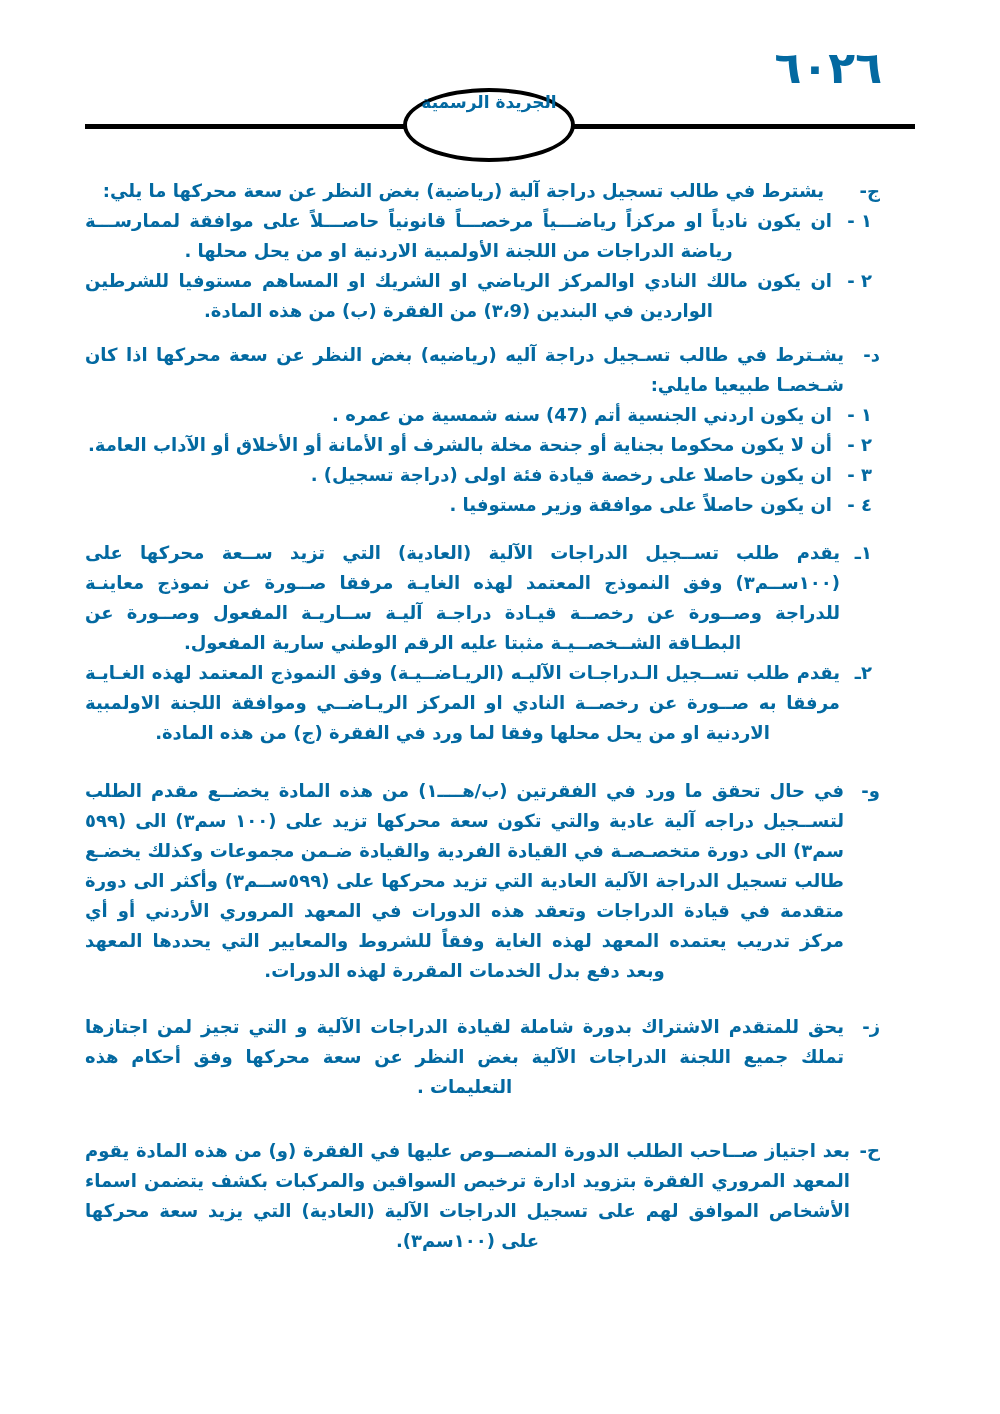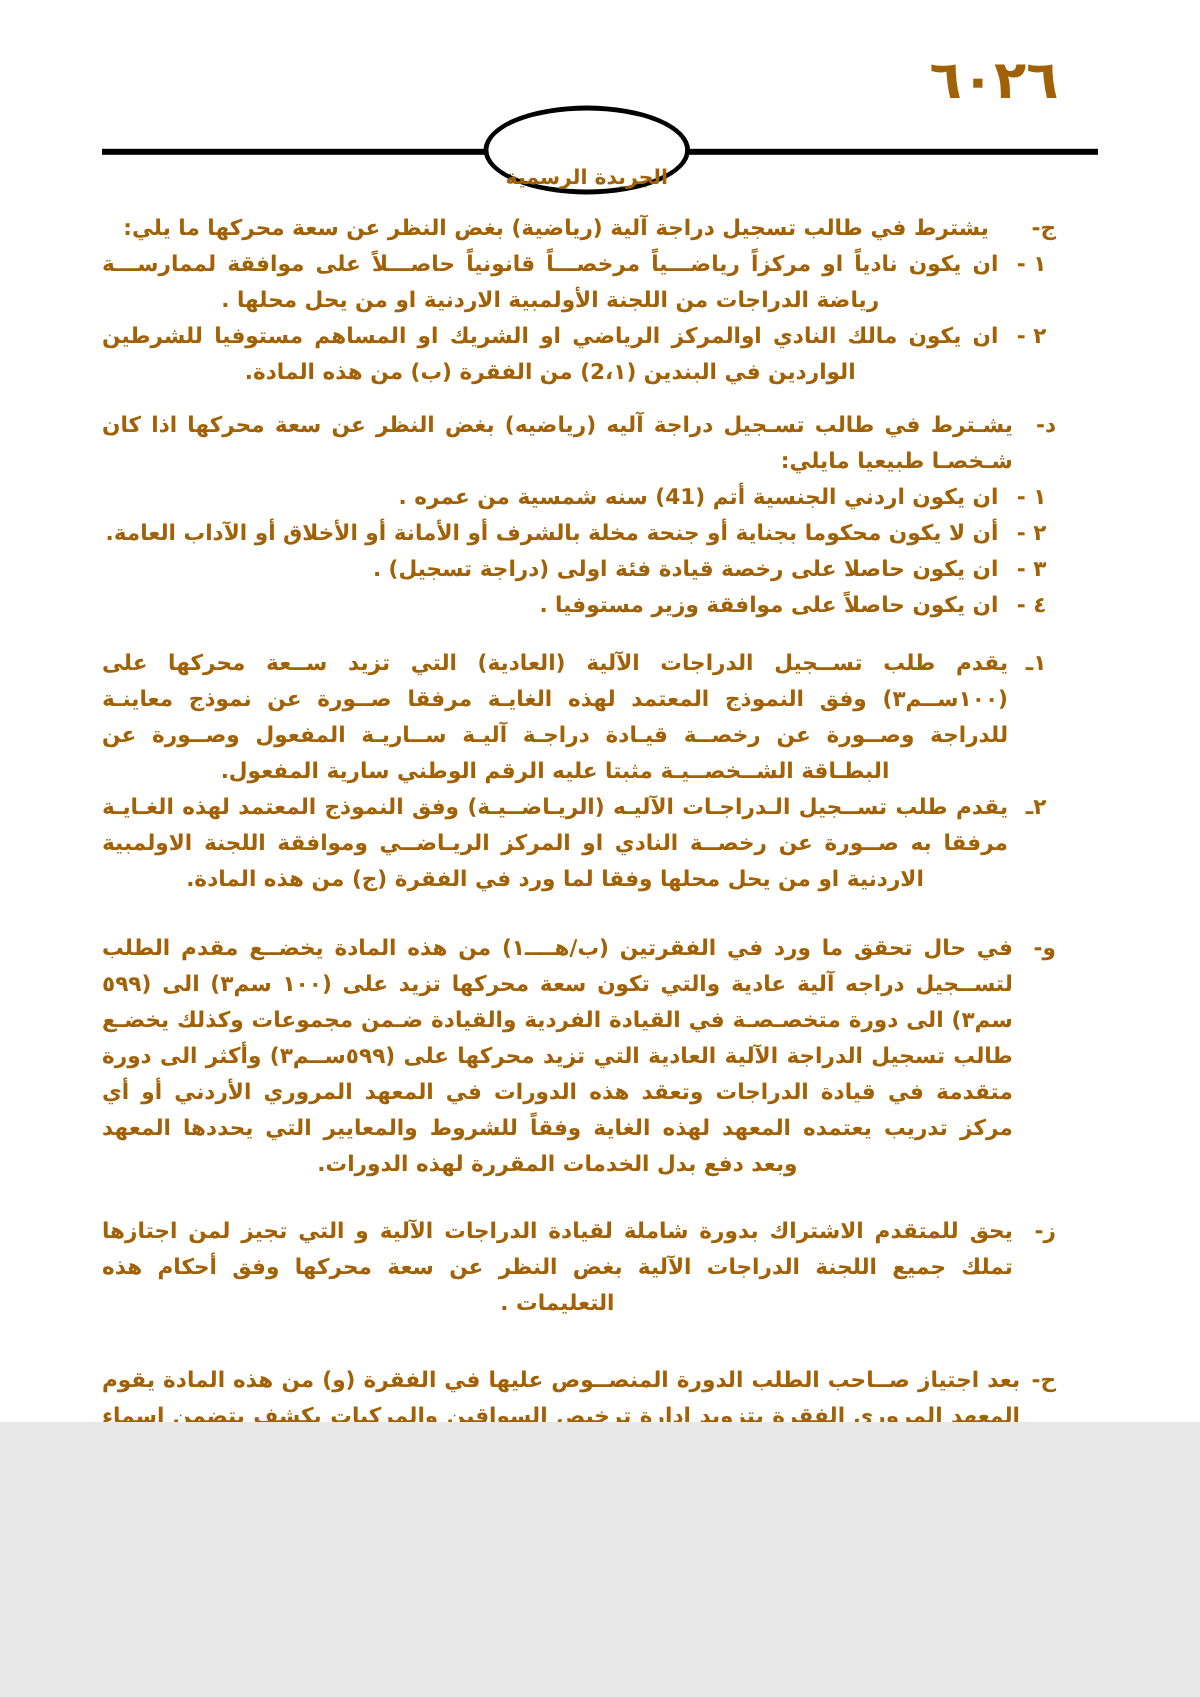--- a/index.html
+++ b/index.html
@@ -1,40 +1,40 @@
 <!DOCTYPE html>
 <html dir="rtl" lang="ar"><head>
 <meta charset="utf-8">
 <style>
   html,body{margin:0;padding:0;background:#e8e8e8;}
   .page{
     position:relative;
-    width:1000px;height:1185px;
+    width:1000px;height:1414px;
     margin:0 auto;
     background:#ffffff;
-    color:#a16207;
+    color:#0369a1;
     font-family:"DejaVu Sans",sans-serif;
     font-weight:bold;
     overflow:hidden;
     direction:rtl;
   }
   
   .page-number{
     position:absolute;top:46px;right:118px;
     font-size:44px;letter-spacing:10px;line-height:1;
     white-space:nowrap;
   }
   .rule{
     position:absolute;top:124px;left:85px;width:830px;height:5px;
     background:#000;
   }
   .badge{
     position:absolute;top:88px;left:403px;width:172px;height:74px;
     background:#fff;border:4px solid #000;border-radius:50%;
-    display:flex;align-items:flex-end;justify-content:center;
+    display:flex;align-items:flex-start;justify-content:center;
     box-sizing:border-box;
     font-size:17px;
   }
   
   .body{
     position:absolute;top:0;left:0;right:0;
     padding:176px 120px 0 85px;
     font-size:18px;line-height:30px;
   }
   .row{display:flex;align-items:flex-start;}
@@ -72,34 +72,34 @@
         <span class="lbl lbl-wide">ج-</span>
         <div class="txt t-r">يشترط في طالب تسجيل دراجة آلية (رياضية) بغض النظر عن سعة محركها ما يلي:</div>
       </div>
       <div class="items">
         <div class="row">
           <span class="num">١ -</span>
           <div class="txt t-jc">ان يكون نادياً او مركزاً رياضـــياً مرخصـــاً قانونياً حاصـــلاً على موافقة لممارســـة رياضة الدراجات من اللجنة الأولمبية الاردنية او من يحل محلها .</div>
         </div>
         <div class="row">
           <span class="num">٢ -</span>
-          <div class="txt t-jc">ان يكون مالك النادي اوالمركز الرياضي او الشريك او المساهم مستوفيا للشرطين الواردين في البندين (2،١) من الفقرة (ب) من هذه المادة.</div>
+          <div class="txt t-jc">ان يكون مالك النادي اوالمركز الرياضي او الشريك او المساهم مستوفيا للشرطين الواردين في البندين (٣،9) من الفقرة (ب) من هذه المادة.</div>
         </div>
       </div>
     </div>
 
     <div class="sec sec-d">
       <div class="row">
         <span class="lbl">د-</span>
         <div class="txt t-jr">يشـترط في طالب تسـجيل دراجة آليه (رياضيه) بغض النظر عن سعة محركها اذا كان شـخصـا طبيعيا مايلي:</div>
       </div>
       <div class="items">
         <div class="row">
           <span class="num">١ -</span>
-          <div class="txt t-r">ان يكون اردني الجنسية أتم (41) سنه شمسية من عمره .</div>
+          <div class="txt t-r">ان يكون اردني الجنسية أتم (47) سنه شمسية من عمره .</div>
         </div>
         <div class="row">
           <span class="num">٢ -</span>
           <div class="txt t-r">أن لا يكون محكوما بجناية أو جنحة مخلة بالشرف أو الأمانة أو الأخلاق أو الآداب العامة.</div>
         </div>
         <div class="row">
           <span class="num">٣ -</span>
           <div class="txt t-r">ان يكون حاصلا على رخصة قيادة فئة اولى (دراجة تسجيل) .</div>
         </div>
         <div class="row">

